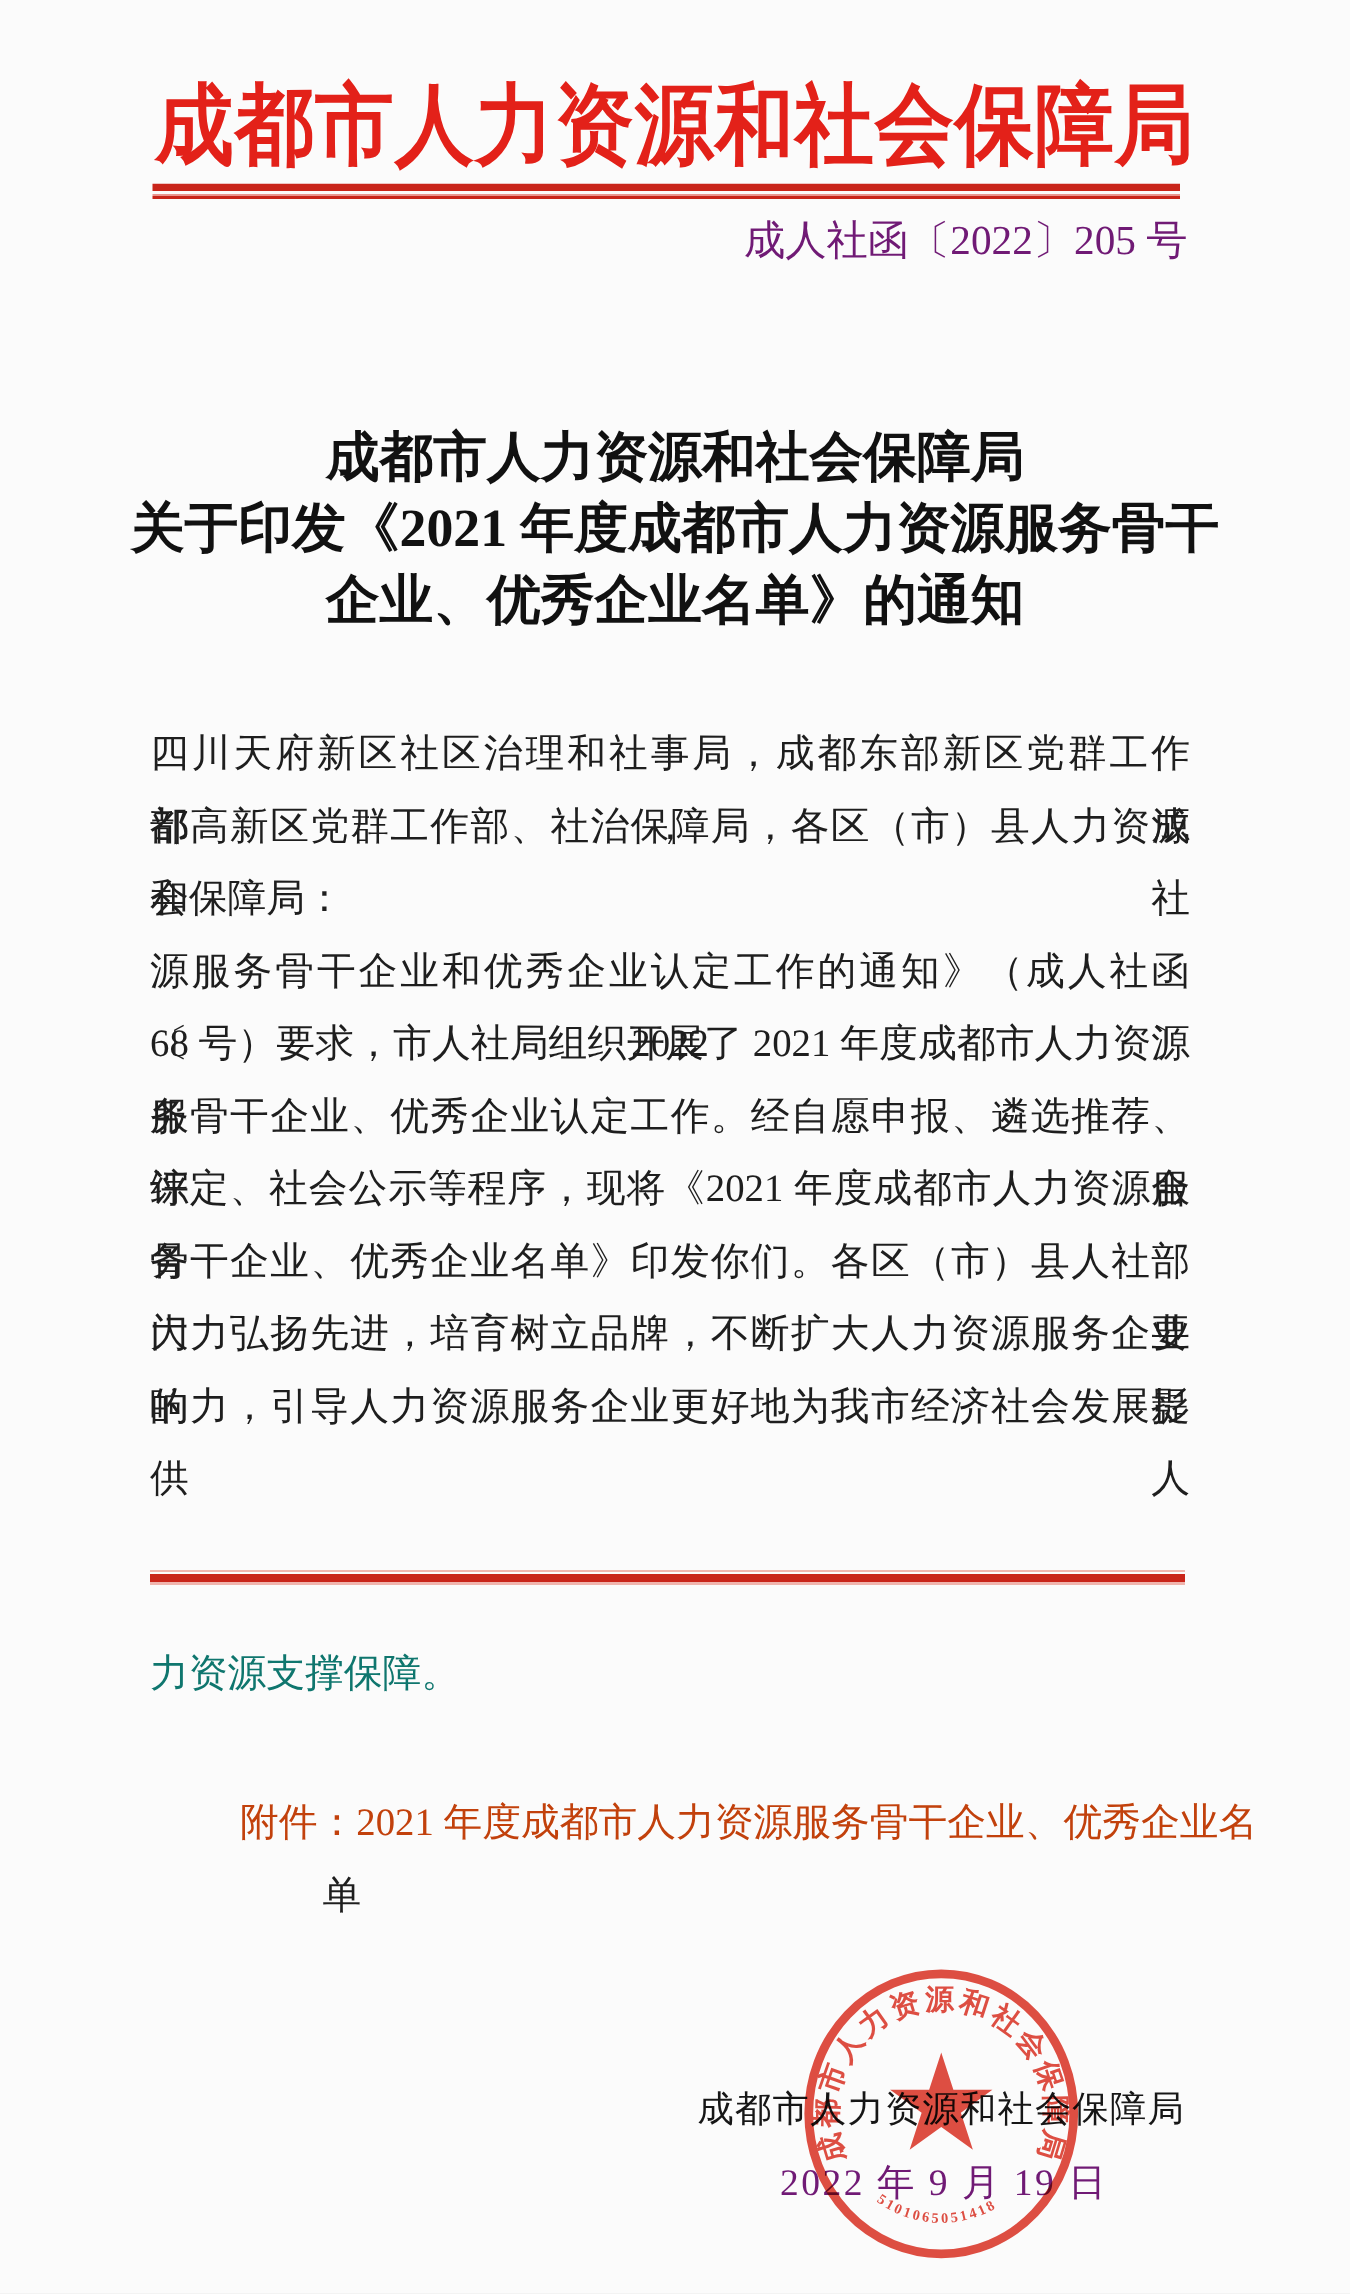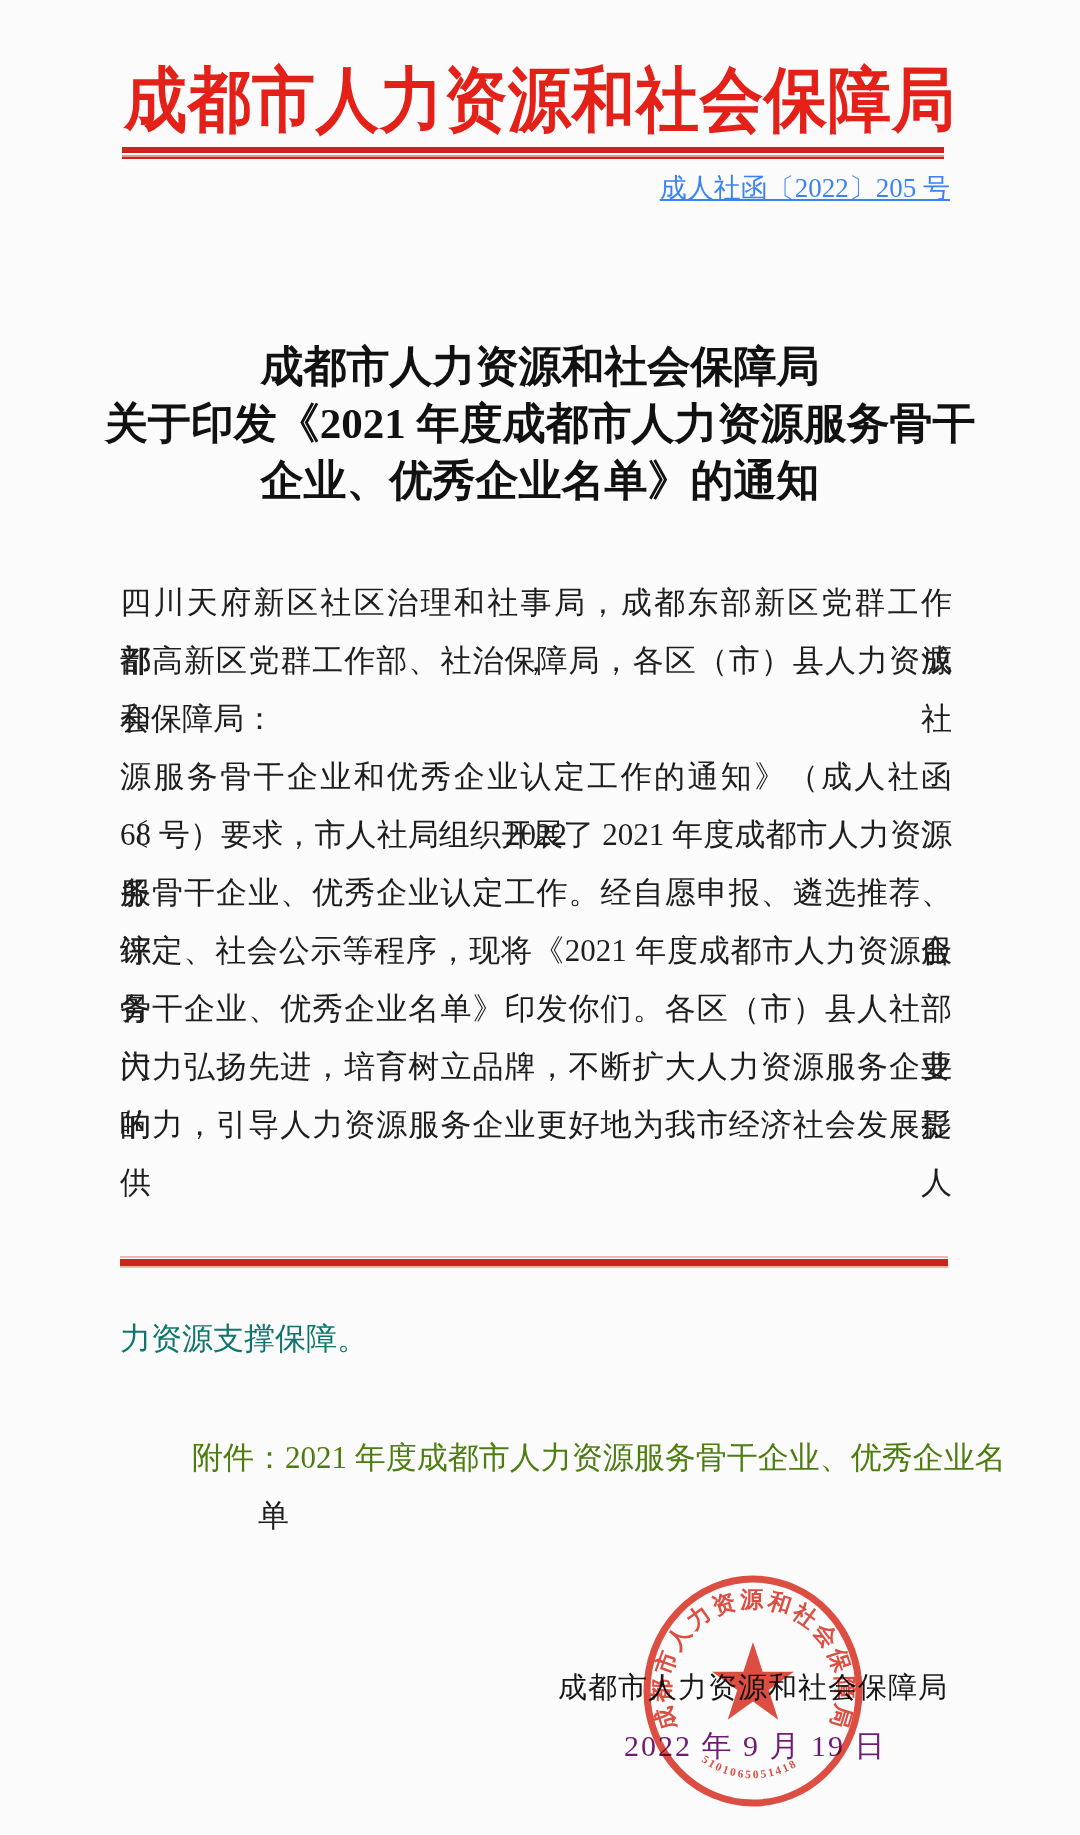--- a/index.html
+++ b/index.html
@@ -27,21 +27,21 @@
     position:absolute;top:147px;left:122px;width:822px;height:14px;
     background:linear-gradient(
       #c9251a 0px,#c9251a 6px,
       #fbfbfb 6px,#fbfbfb 8px,
       #e9958e 8px,#e9958e 10px,
       #c9251a 10px,#c9251a 12px,
       #fbfbfb 12px);
   }
   .doc-number{
     position:absolute;top:170px;right:130px;
-    font-size:27px;color:#3b82f6;white-space:nowrap;text-decoration:underline;
+    font-size:33px;color:#701a75;white-space:nowrap;
   }
   
   .doc-title{
     position:absolute;top:338px;left:0;width:1080px;
     text-align:center;
     font-size:43px;font-weight:bold;color:#111;
     line-height:57px;white-space:nowrap;
   }
   
   .body-block{
@@ -66,21 +66,21 @@
       #c9251a 3px,#c9251a 10px,
       #f0b5ae 10px,#f0b5ae 12px,
       #fbfbfb 12px);
   }
   .continuation{
     position:absolute;top:1318px;left:120px;
     font-size:31px;color:#0f766e;white-space:nowrap;
   }
   .attach-1{
     position:absolute;top:1437px;left:192px;
-    font-size:31px;color:#4d7c0f;white-space:nowrap;
+    font-size:31px;color:#c2410c;white-space:nowrap;
   }
   .attach-2{
     position:absolute;top:1495px;left:258px;
     font-size:31px;color:#1e1e1e;white-space:nowrap;
   }
   
   .sig-agency{
     position:absolute;top:1668px;left:558px;
     font-size:29px;color:#161616;letter-spacing:1px;white-space:nowrap;
   }

